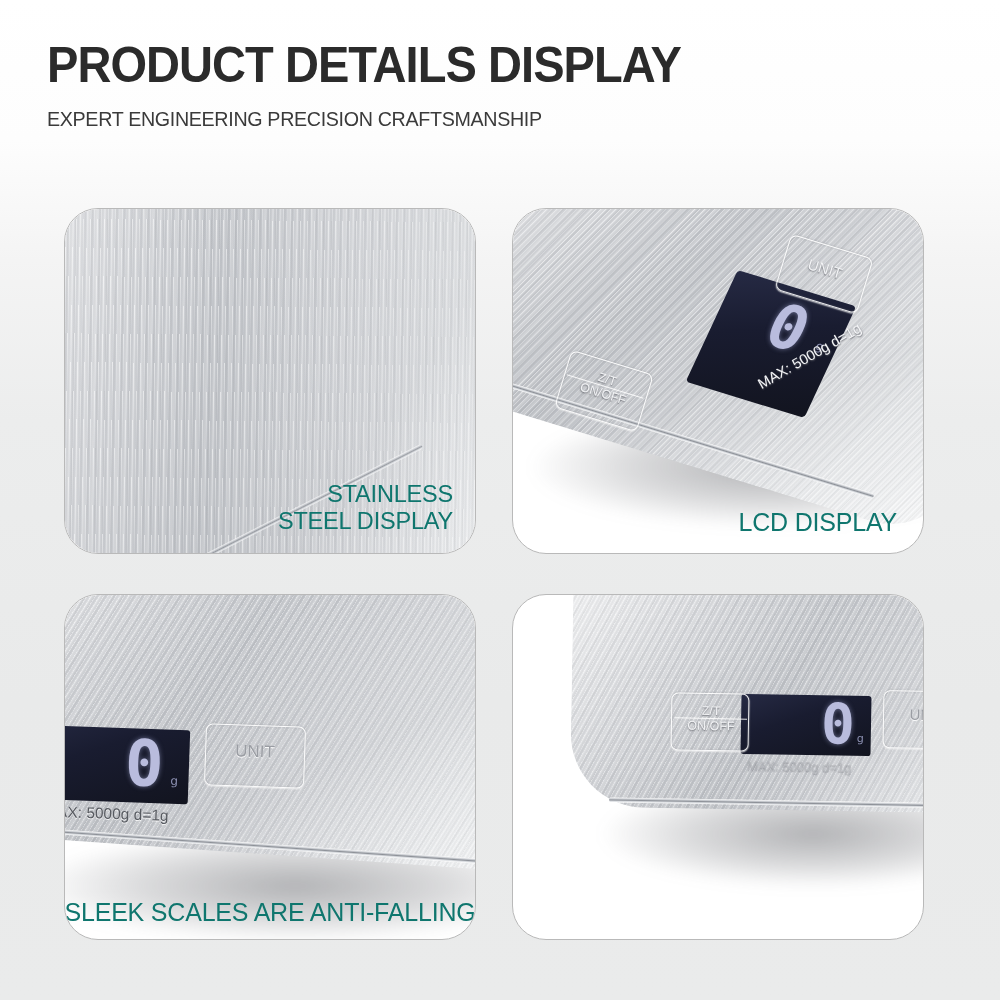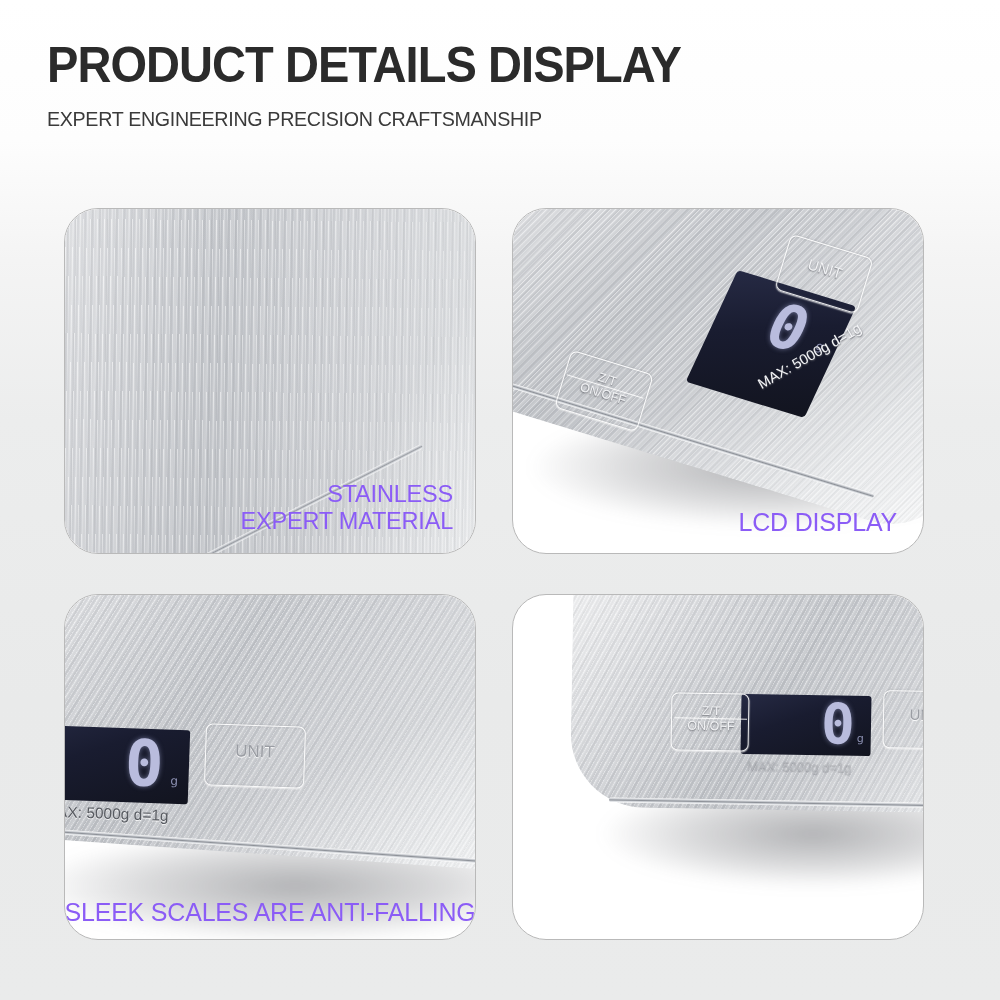--- a/index.html
+++ b/index.html
@@ -180,21 +180,21 @@
     text-shadow: 0 1px 1.5px rgba(96,99,106,0.9);
   }
   .max-label.dark {
     color: #575a60;
     text-shadow: 0 1px 0 rgba(255,255,255,0.75);
   }
 
   
   .caption {
     position: absolute;
-    color: #8b5cf6;
+    color: #0f766e;
     z-index: 5;
     line-height: 1.16;
     letter-spacing: -0.2px;
   }
   .caption.c1 {
     right: 22px; bottom: 18px;
     text-align: right;
     font-size: 23.5px;
   }
   .caption.c2 {
@@ -237,21 +237,21 @@
       <div class="plate" style="left:-170px; top:-126px; width:640px; height:560px;
                   transform: rotate(-27deg); border-radius: 10px 96px 10px 10px;"></div>
 
       <div class="rim" style="left:-40px; top:330px; width:420px; height:5px;
                   transform: rotate(-27deg); border-radius:3px; opacity:0.8;"></div>
 
     </div>
 
     <div class="caption c1">
       <div>STAINLESS</div>
-      <div>EXPERT MATERIAL</div>
+      <div>STEEL DISPLAY</div>
     </div>
   </div>
 
   <div class="panel p2">
     <div class="photo">
 
       <div class="dropshadow" style="left:20px; top:198px; width:470px; height:120px;"></div>
 
       <div class="plate" style="left:-100px; top:-176px; width:600px; height:430px;
                   transform: rotate(17deg); border-radius: 12px 12px 70px 12px;"></div>

